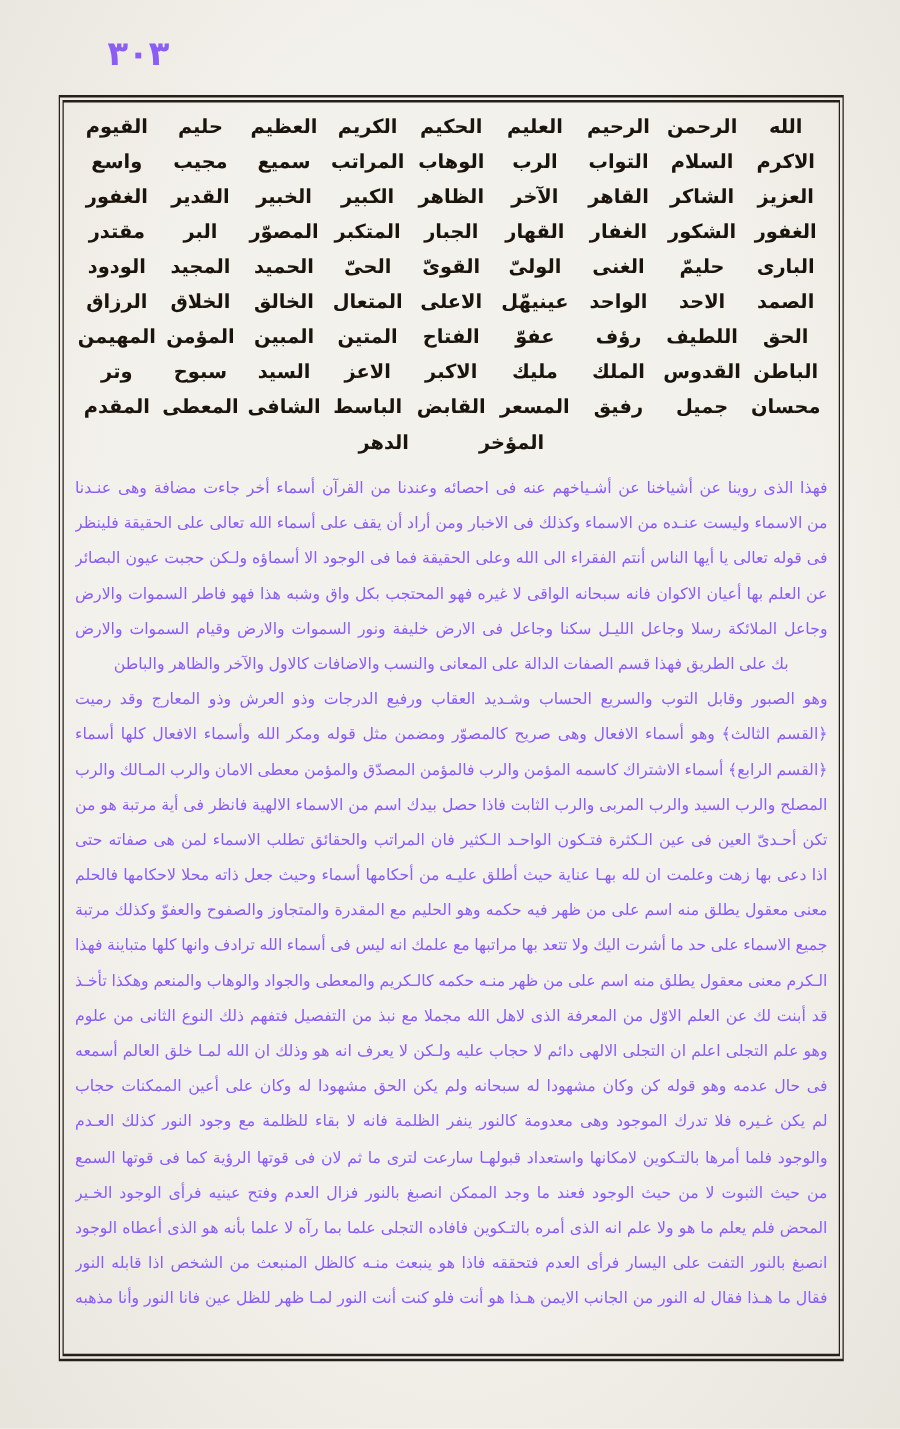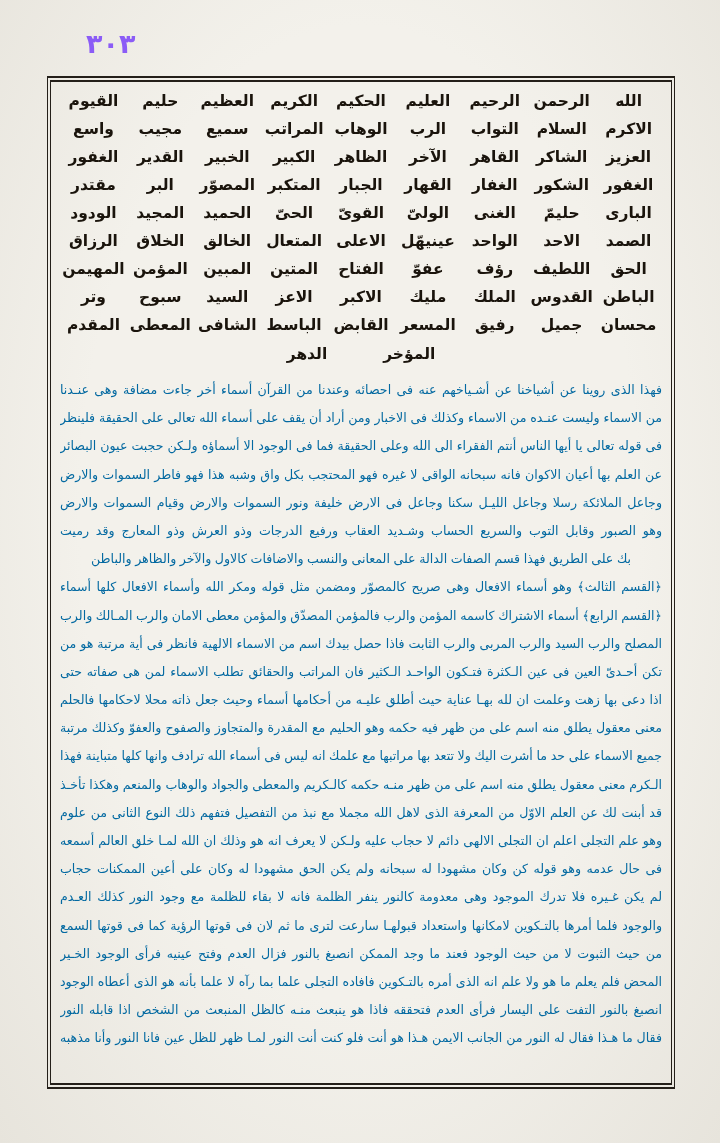--- a/index.html
+++ b/index.html
@@ -38,21 +38,21 @@
     display:flex;justify-content:center;gap:56px;direction:rtl;
     height:30px;line-height:30px;
     font-size:15.5px;font-weight:bold;color:#1a140c;
   }
   .body-text{
     margin-top:7px;
     direction:rtl;
   }
   .bline{
     height:28.2px;line-height:28.2px;
-    font-size:12.6px;color:#0369a1;
+    font-size:12.6px;color:#8b5cf6;
     text-align:justify;text-align-last:justify;
     word-spacing:-0.5px;
     white-space:normal;overflow:hidden;
   }
   .bline.center{
     text-align:center;text-align-last:center;
     padding:0 26px;
   }
 </style>
 </head>
@@ -150,22 +150,22 @@
       <span>المؤخر</span>
       <span>الدهر</span>
     </div>
 
   <div class="body-text">
       <div class="bline">فهذا الذى روينا عن أشياخنا عن أشـياخهم عنه فى احصائه وعندنا من القرآن أسماء أخر جاءت مضافة وهى عنـدنا</div>
       <div class="bline">من الاسماء وليست عنـده من الاسماء وكذلك فى الاخبار ومن أراد أن يقف على أسماء الله تعالى على الحقيقة فلينظر</div>
       <div class="bline">فى قوله تعالى يا أيها الناس أنتم الفقراء الى الله وعلى الحقيقة فما فى الوجود الا أسماؤه ولـكن حجبت عيون البصائر</div>
       <div class="bline">عن العلم بها أعيان الاكوان فانه سبحانه الواقى لا غيره فهو المحتجب بكل واق وشبه هذا فهو فاطر السموات والارض</div>
       <div class="bline">وجاعل الملائكة رسلا وجاعل الليـل سكنا وجاعل فى الارض خليفة ونور السموات والارض وقيام السموات والارض</div>
+      <div class="bline center">بك على الطريق فهذا قسم الصفات الدالة على المعانى والنسب والاضافات كالاول والآخر والظاهر والباطن</div>
       <div class="bline">وهو الصبور وقابل التوب والسريع الحساب وشـديد العقاب ورفيع الدرجات وذو العرش وذو المعارج وقد رميت</div>
-      <div class="bline center">بك على الطريق فهذا قسم الصفات الدالة على المعانى والنسب والاضافات كالاول والآخر والظاهر والباطن</div>
       <div class="bline">﴿القسم الثالث﴾ وهو أسماء الافعال وهى صريح كالمصوّر ومضمن مثل قوله ومكر الله وأسماء الافعال كلها أسماء الارادة</div>
       <div class="bline">﴿القسم الرابع﴾ أسماء الاشتراك كاسمه المؤمن والرب فالمؤمن المصدّق والمؤمن معطى الامان والرب المـالك والرب</div>
       <div class="bline">المصلح والرب السيد والرب المربى والرب الثابت فاذا حصل بيدك اسم من الاسماء الالهية فانظر فى أية مرتبة هو من هذه</div>
       <div class="bline">تكن أحـدىّ العين فى عين الـكثرة فتـكون الواحـد الـكثير فان المراتب والحقائق تطلب الاسماء لمن هى صفاته حتى</div>
       <div class="bline">اذا دعى بها زهت وعلمت ان لله بهـا عناية حيث أطلق عليـه من أحكامها أسماء وحيث جعل ذاته محلا لاحكامها فالحلم</div>
       <div class="bline">معنى معقول يطلق منه اسم على من ظهر فيه حكمه وهو الحليم مع المقدرة والمتجاوز والصفوح والعفوّ وكذلك مرتبة</div>
       <div class="bline">جميع الاسماء على حد ما أشرت اليك ولا تتعد بها مراتبها مع علمك انه ليس فى أسماء الله ترادف وانها كلها متباينة فهذا</div>
       <div class="bline">الـكرم معنى معقول يطلق منه اسم على من ظهر منـه حكمه كالـكريم والمعطى والجواد والوهاب والمنعم وهكذا تأخـذ</div>
       <div class="bline">قد أبنت لك عن العلم الاوّل من المعرفة الذى لاهل الله مجملا مع نبذ من التفصيل فتفهم ذلك النوع الثانى من علوم المعرفة</div>
       <div class="bline">وهو علم التجلى اعلم ان التجلى الالهى دائم لا حجاب عليه ولـكن لا يعرف انه هو وذلك ان الله لمـا خلق العالم أسمعه كلامه</div>

